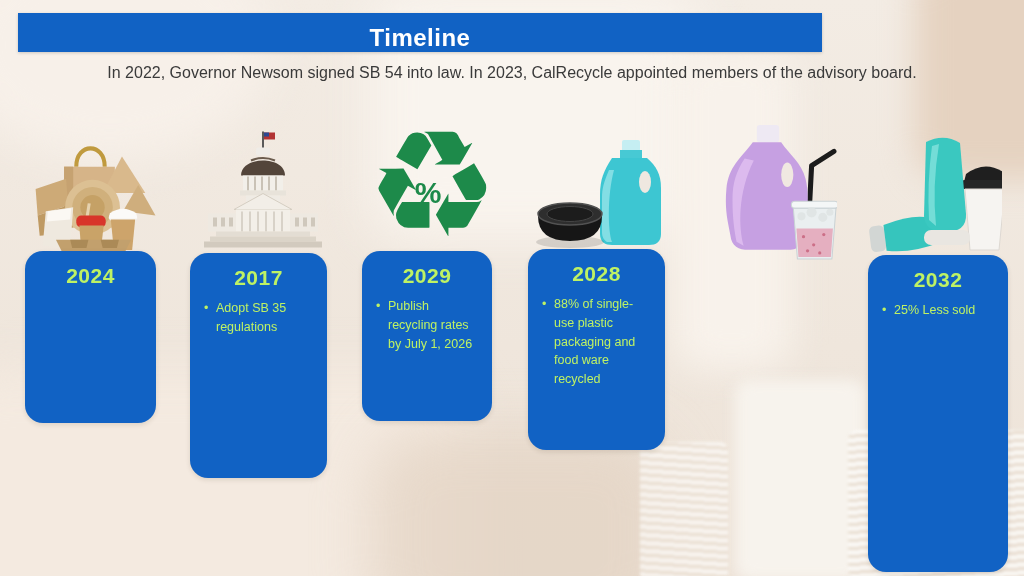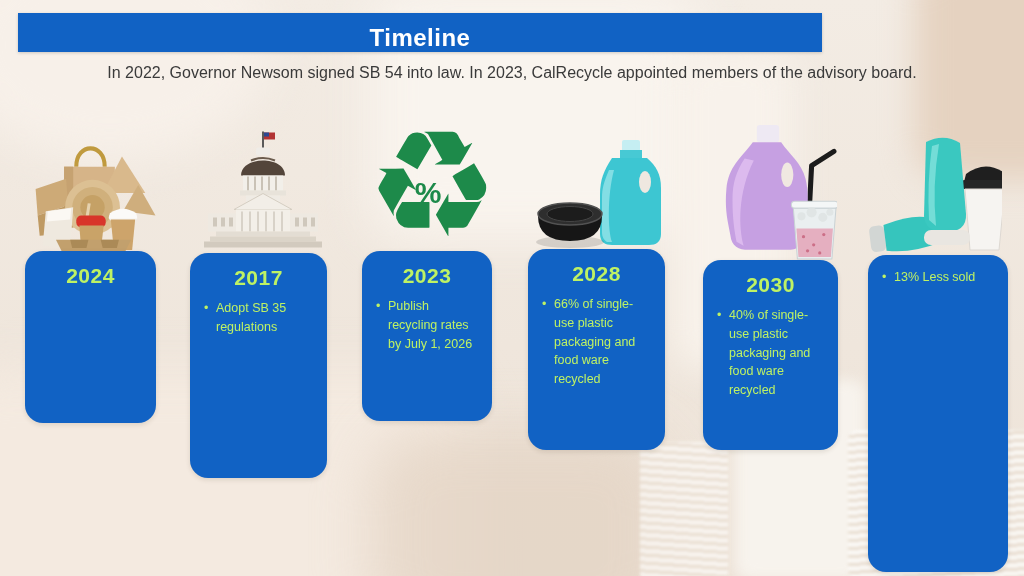--- a/index.html
+++ b/index.html
@@ -202,36 +202,31 @@
   <div class="card c1">
     <h2>2024</h2>
   </div>
   <div class="card c2">
     <h2>2017</h2>
     <ul>
         <li>Adopt SB 35 regulations</li>
       </ul>
   </div>
   <div class="card c3">
-    <h2>2023</h2>
+    <h2>2029</h2>
     <ul>
         <li>Publish recycling rates by July 1, 2026</li>
       </ul>
   </div>
   <div class="card c4">
     <h2>2028</h2>
     <ul>
-        <li>66% of single-use plastic packaging and food ware recycled</li>
-      </ul>
-  </div>
-  <div class="card c5">
-    <h2>2030</h2>
-    <ul>
-        <li>40% of single-use plastic packaging and food ware recycled</li>
+        <li>88% of single-use plastic packaging and food ware recycled</li>
       </ul>
   </div>
   <div class="card c6">
-    <ul>
-        <li>13% Less sold</li>
+    <h2>2032</h2>
+    <ul>
+        <li>25% Less sold</li>
       </ul>
   </div>
 
 </div>
 
 </body></html>

